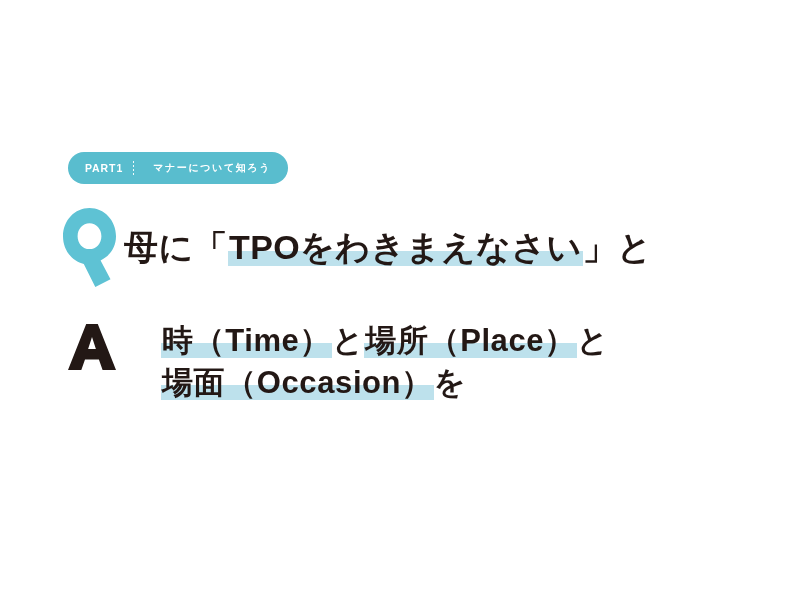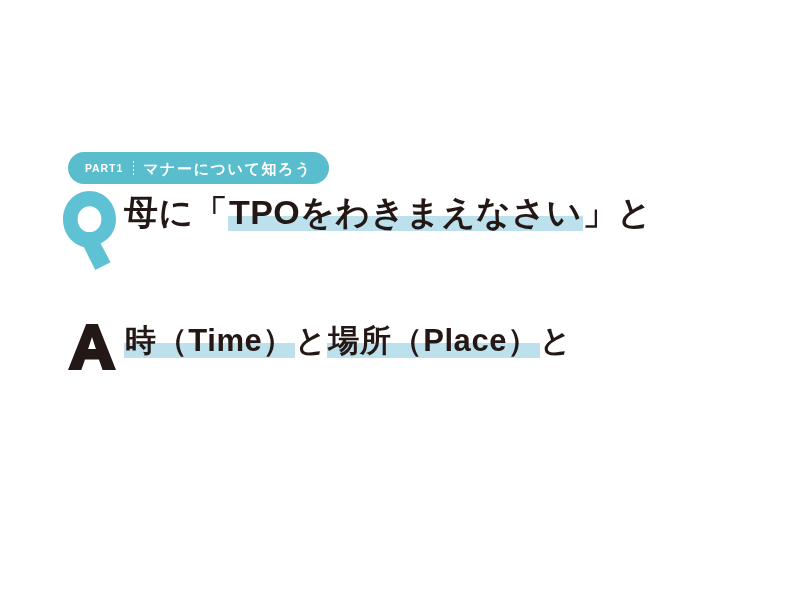--- a/index.html
+++ b/index.html
@@ -49,34 +49,35 @@
     height: 15px;
     margin: 0 9px 0 10px;
     background-image: linear-gradient(to bottom,
         rgba(255,255,255,0.92) 0 2px,
         rgba(255,255,255,0) 2px 4px);
     background-size: 1px 4px;
     background-repeat: repeat-y;
   }
   .part-sub {
     color: #ffffff;
-    font-size: 15px;
+    font-size: 10px;
     font-weight: bold;
     letter-spacing: 1.6px;
     line-height: 1;
+    margin-left: 10px;
   }
 
   
   .qa-block {
     position: absolute;
     display: flex;
     align-items: flex-start;
   }
-  #q-block { left: 62px; top: 189px; }
-  #a-block { left: 62px; top: 318px; }
+  #q-block { left: 62px; top: 206px; align-items: center; }
+  #a-block { left: 62px; top: 318px; gap: 37px; }
 
   .mark-wrap {
     flex: 0 0 auto;
     width: 62px;
     display: flex;
     justify-content: flex-start;
   }
   .mark-q { margin-top: 2px; }
   .mark-a { margin-top: 6px; margin-left: 6px; }
 
@@ -139,16 +140,17 @@
 
   <div class="qa-block" id="a-block">
     <div class="mark-wrap">
       <svg class="mark-a" width="48" height="46" viewBox="0 0 48 46" aria-hidden="true">
         <path d="M18.2 0 L29.8 0 L48 46 L34.6 46 L30.9 35.6 L17.0 35.6 L13.3 46 L0 46 Z
                  M24.0 13.0 L20.1 25.0 L27.9 25.0 Z" fill="#231815"></path>
       </svg>
     </div>
     <div class="qa-lines">
       <div class="line"><span class="hl">時（Time）</span><span>と</span><span class="hl">場所（Place）</span><span>と</span></div>
+      <div class="line"><span class="hl">場面（Occasion）</span><span>を</span></div>
     </div>
   </div>
 
 </div>
 
 </body></html>

